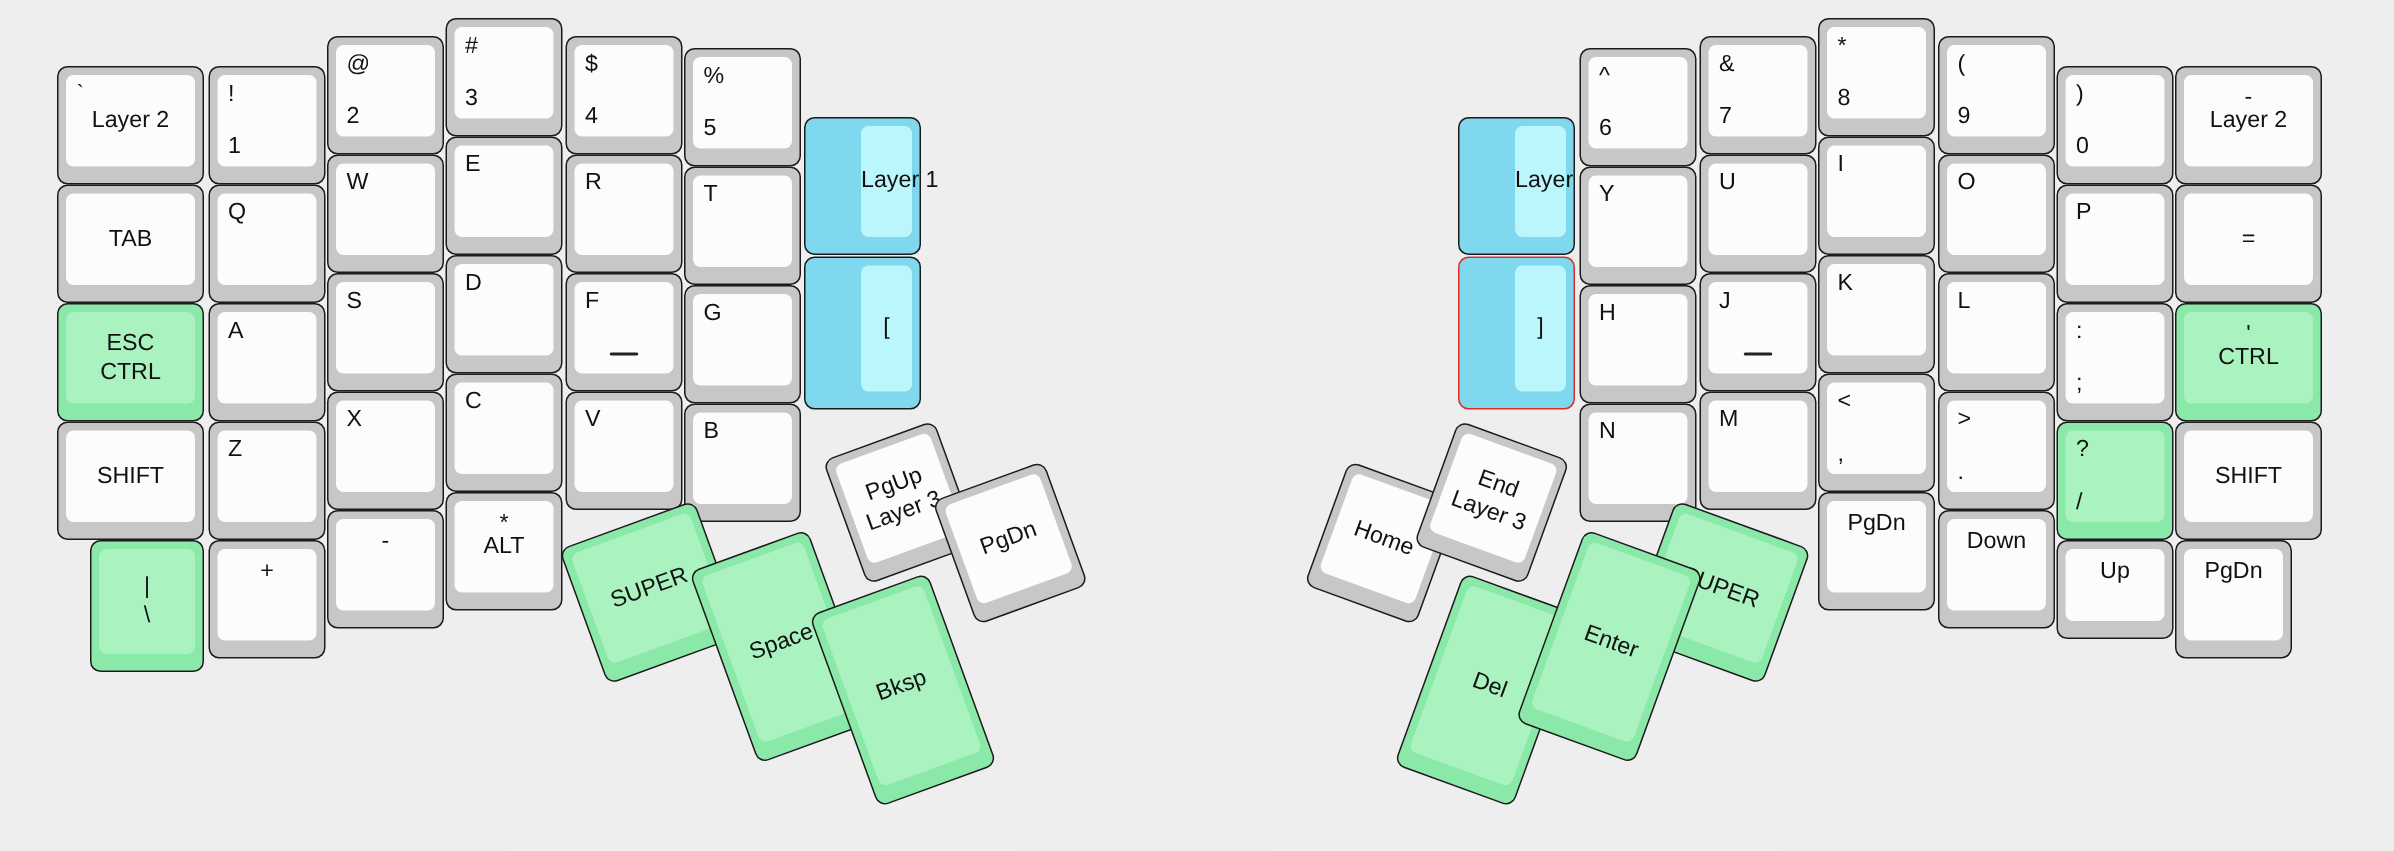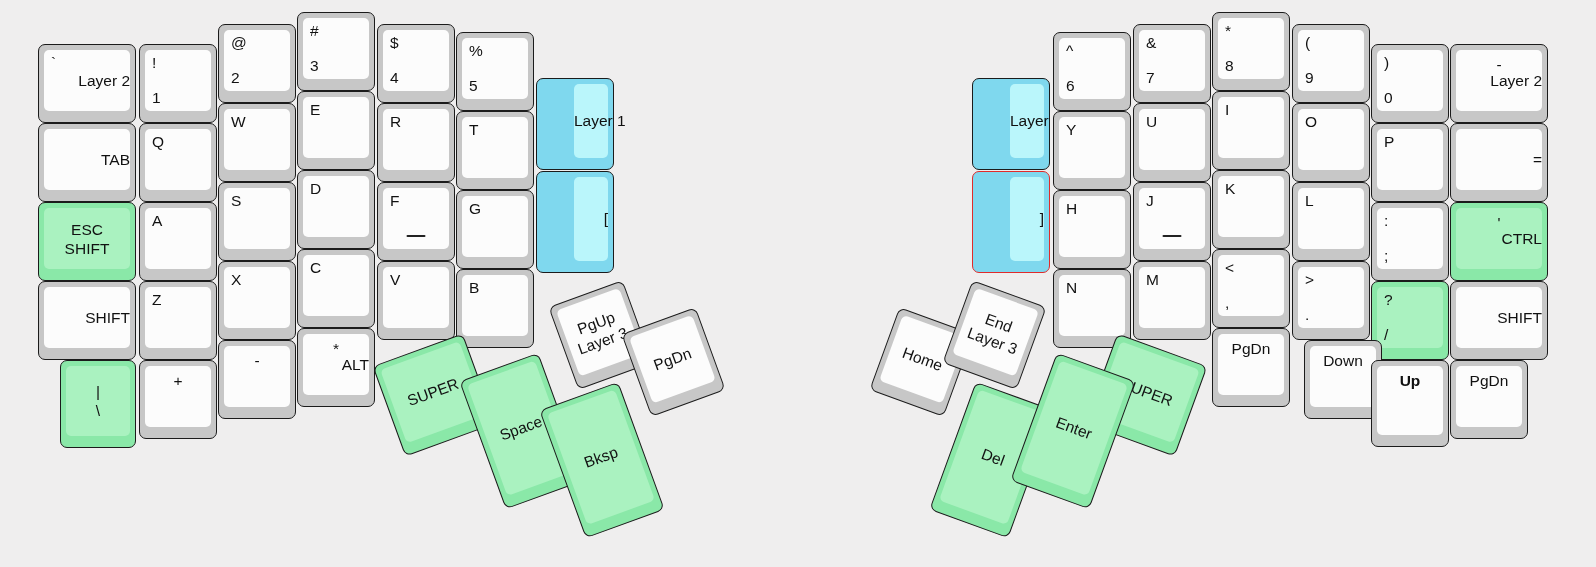--- a/index.html
+++ b/index.html
@@ -41,21 +41,21 @@
     font-size:15.5px;
     color:#111;
     line-height:1.05;
     white-space:pre;
   }
   .lg.tl{left:7px;top:5px;text-align:left;}
   .lg.bl{left:7px;bottom:5px;text-align:left;}
   .lg.ctr{
     left:0;right:0;top:50%;
     transform:translateY(-50%);
-    text-align:right;
+    text-align:center;
   }
   .lg.ctrtop{left:0;right:0;top:7px;text-align:center;}
   .lg.ctr2{
     left:0;right:0;top:50%;
     transform:translateY(-50%);
     text-align:center;line-height:1.25;
   }
   
   .bump{
     position:absolute;
@@ -150,21 +150,21 @@
         </div>
       </div>
       <div class="key k-blue" style="left: 536px; top: 171px; width: 78px; height: 102px;">
         <div class="cap">
           <div class="lg ctr">[</div>
         </div>
       </div>
       <div class="key k-green" style="left: 38px; top: 202px; width: 98px; height: 79px;">
         <div class="cap">
           <div class="lg ctr2">ESC
-SHIFT</div>
+CTRL</div>
         </div>
       </div>
       <div class="key" style="left: 139px; top: 202px; width: 78px; height: 79px;">
         <div class="cap">
           <div class="lg tl">A</div>
         </div>
       </div>
       <div class="key" style="left: 218px; top: 182px; width: 78px; height: 79px;">
         <div class="cap">
           <div class="lg tl">S</div>
@@ -406,26 +406,26 @@
       <div class="key" style="left: 1450px; top: 281px; width: 98px; height: 79px;">
         <div class="cap">
           <div class="lg ctr">SHIFT</div>
         </div>
       </div>
       <div class="key" style="left: 1212px; top: 328px; width: 78px; height: 79px;">
         <div class="cap">
           <div class="lg ctrtop">PgDn</div>
         </div>
       </div>
-      <div class="key" style="left: 1292px; top: 340px; width: 78px; height: 79px; margin-left: 12px;">
+      <div class="key" style="left: 1292px; top: 340px; width: 78px; height: 79px;">
         <div class="cap">
           <div class="lg ctrtop">Down</div>
         </div>
       </div>
-      <div class="key" style="left: 1371px; top: 360px; width: 78px; height: 87px; font-weight: bold;">
+      <div class="key" style="left: 1371px; top: 360px; width: 78px; height: 66px;">
         <div class="cap">
           <div class="lg ctrtop">Up</div>
         </div>
       </div>
       <div class="key" style="left: 1450px; top: 360px; width: 78px; height: 79px;">
         <div class="cap">
           <div class="lg ctrtop">PgDn</div>
         </div>
       </div>
       <div class="key k-green" style="left: 1098px; top: 347px; width: 96px; height: 96px; transform: rotate(20deg); transform-origin: 50% 50%;">

